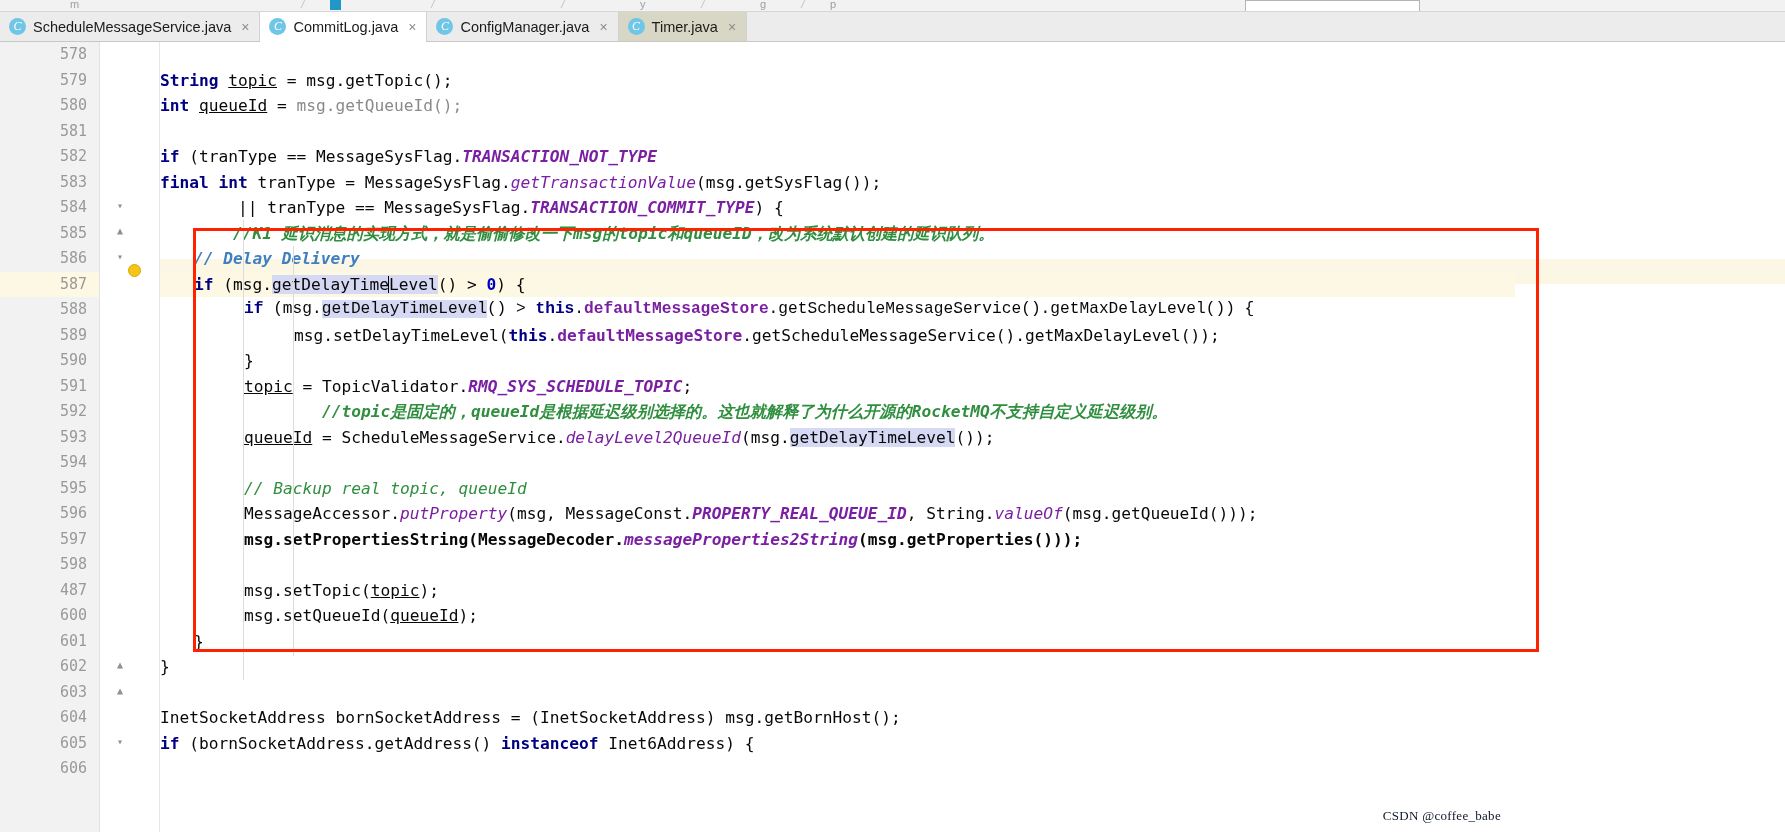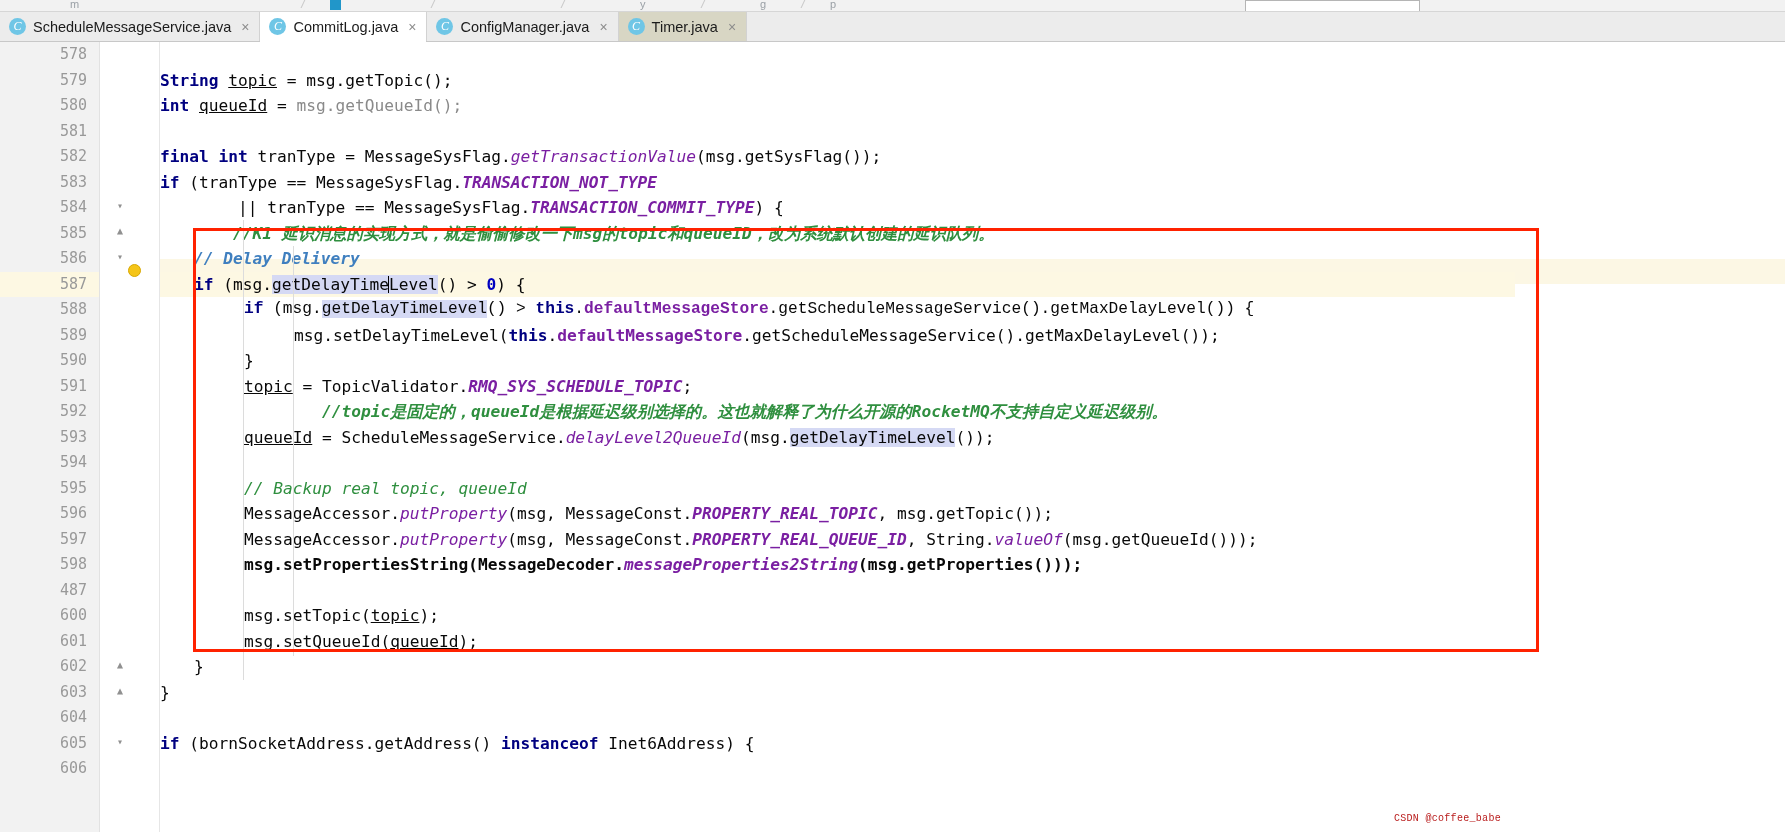--- a/index.html
+++ b/index.html
@@ -136,22 +136,22 @@
   .redbox {
     position: absolute;
     left: 193px; top: 186px;
     width: 1346px; height: 424px;
     border: 3px solid #ff2200;
     pointer-events: none;
   }
 
   .watermark {
     position: absolute; right: 14px; bottom: 8px;
-    font-family: Liberation Mono, monospace;
-    font-size: 10px; color: #b91c1c;
+    font-family: Liberation Serif, serif;
+    font-size: 13px; color: #0f172a;
     letter-spacing: .3px;
   }
   .indent-guide { position:absolute; width:1px; background:#dcdcdc; }
 </style>
 </head>
 <body>
 
 <div class="toolbar-strip">
   <div class="tb-ghost" style="left:70px;">m</div>
   <div class="tb-sep" style="left:300px;">/</div>
@@ -301,25 +301,25 @@
       <div class="codeline"><span class="kw">String</span> <span class="fld">topic</span> = msg.getTopic();</div>
     </div>
 
     <div class="row">
       <div class="codeline"><span class="kw">int</span> <span class="fld">queueId</span> = <span class="gry">msg.getQueueId();</span></div>
     </div>
 
     <div class="row"></div>
 
     <div class="row">
+      <div class="codeline"><span class="kw">if</span> (tranType == MessageSysFlag.<span class="cst">TRANSACTION_NOT_TYPE</span></div>
+    </div>
+
+    <div class="row">
       <div class="codeline"><span class="kw">final int</span> tranType = MessageSysFlag.<span class="mth">getTransactionValue</span>(msg.getSysFlag());</div>
-    </div>
-
-    <div class="row">
-      <div class="codeline"><span class="kw">if</span> (tranType == MessageSysFlag.<span class="cst">TRANSACTION_NOT_TYPE</span></div>
     </div>
 
     <div class="row">
       <div class="codeline">        || tranType == MessageSysFlag.<span class="cst">TRANSACTION_COMMIT_TYPE</span>) {</div>
     </div>
 
     <div class="row">
       <div class="codeline" style="padding-left:34px;"><span class="cmt-b">    //K1 延识消息的实现方式，就是偷偷修改一下msg的topic和queueID，改为系统默认创建的延识队列。</span></div>
     </div>
 
@@ -354,23 +354,20 @@
     <div class="row">
       <div class="codeline" style="padding-left:84px;"><span class="fld">queueId</span> = ScheduleMessageService.<span class="mth">delayLevel2QueueId</span>(msg.<span class="sel">getDelayTimeLevel</span>());</div>
     </div>
 
     <div class="row"></div>
 
     <div class="row">
       <div class="codeline" style="padding-left:84px;"><span class="cmt">// Backup real topic, queueId</span></div>
     </div>
 
-    <div class="row">
-      <div class="codeline" style="padding-left:84px;">MessageAccessor.<span class="mth">putProperty</span>(msg, MessageConst.<span class="cst">PROPERTY_REAL_TOPIC</span>, msg.getTopic());</div>
-    </div>
 
     <div class="row">
       <div class="codeline" style="padding-left:84px;">MessageAccessor.<span class="mth">putProperty</span>(msg, MessageConst.<span class="cst">PROPERTY_REAL_QUEUE_ID</span>, String.<span class="mth">valueOf</span>(msg.getQueueId()));</div>
     </div>
 
     <div class="row">
       <div class="codeline" style="padding-left:84px;font-weight:bold;">msg.setPropertiesString(MessageDecoder.<span class="mth">messageProperties2String</span>(msg.getProperties()));</div>
     </div>
 
     <div class="row"></div>
@@ -386,20 +383,23 @@
     <div class="row">
       <div class="codeline" style="padding-left:34px;">}</div>
     </div>
 
     <div class="row">
       <div class="codeline">}</div>
     </div>
 
     <div class="row"></div>
 
+    <div class="row">
+      <div class="codeline">InetSocketAddress bornSocketAddress = (InetSocketAddress) msg.getBornHost();</div>
+    </div>
 
     <div class="row">
       <div class="codeline"><span class="kw">if</span> (bornSocketAddress.getAddress() <span class="kw">instanceof</span> Inet6Address) {</div>
     </div>
 
   </div>
 
   <div class="indent-guide" style="left:243px; top:178px; height:460px;"></div>
   <div class="indent-guide" style="left:293px; top:204px; height:410px;"></div>
 

